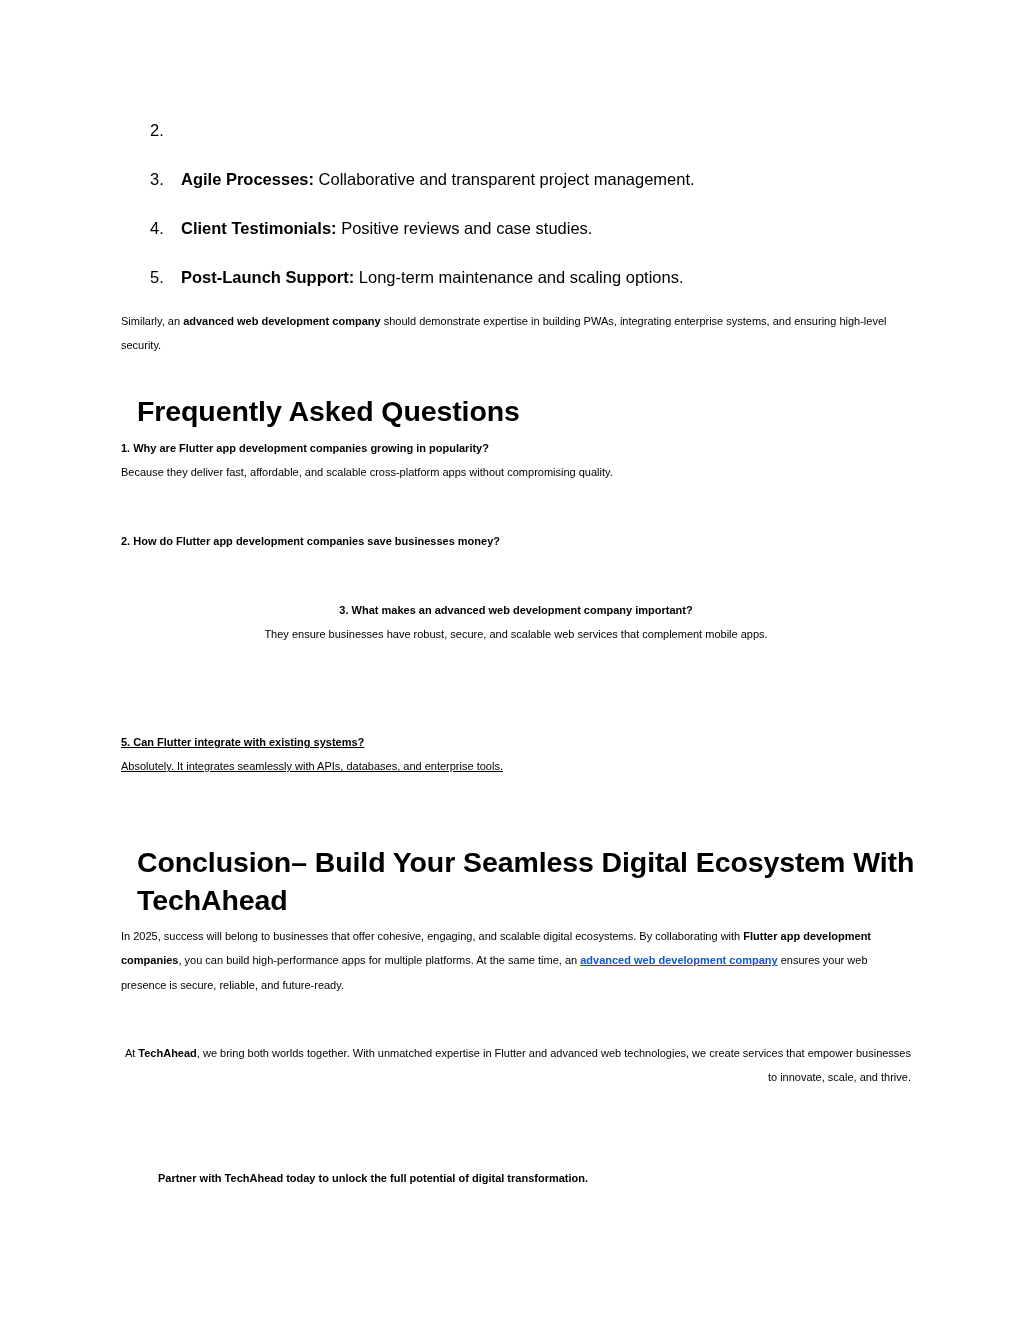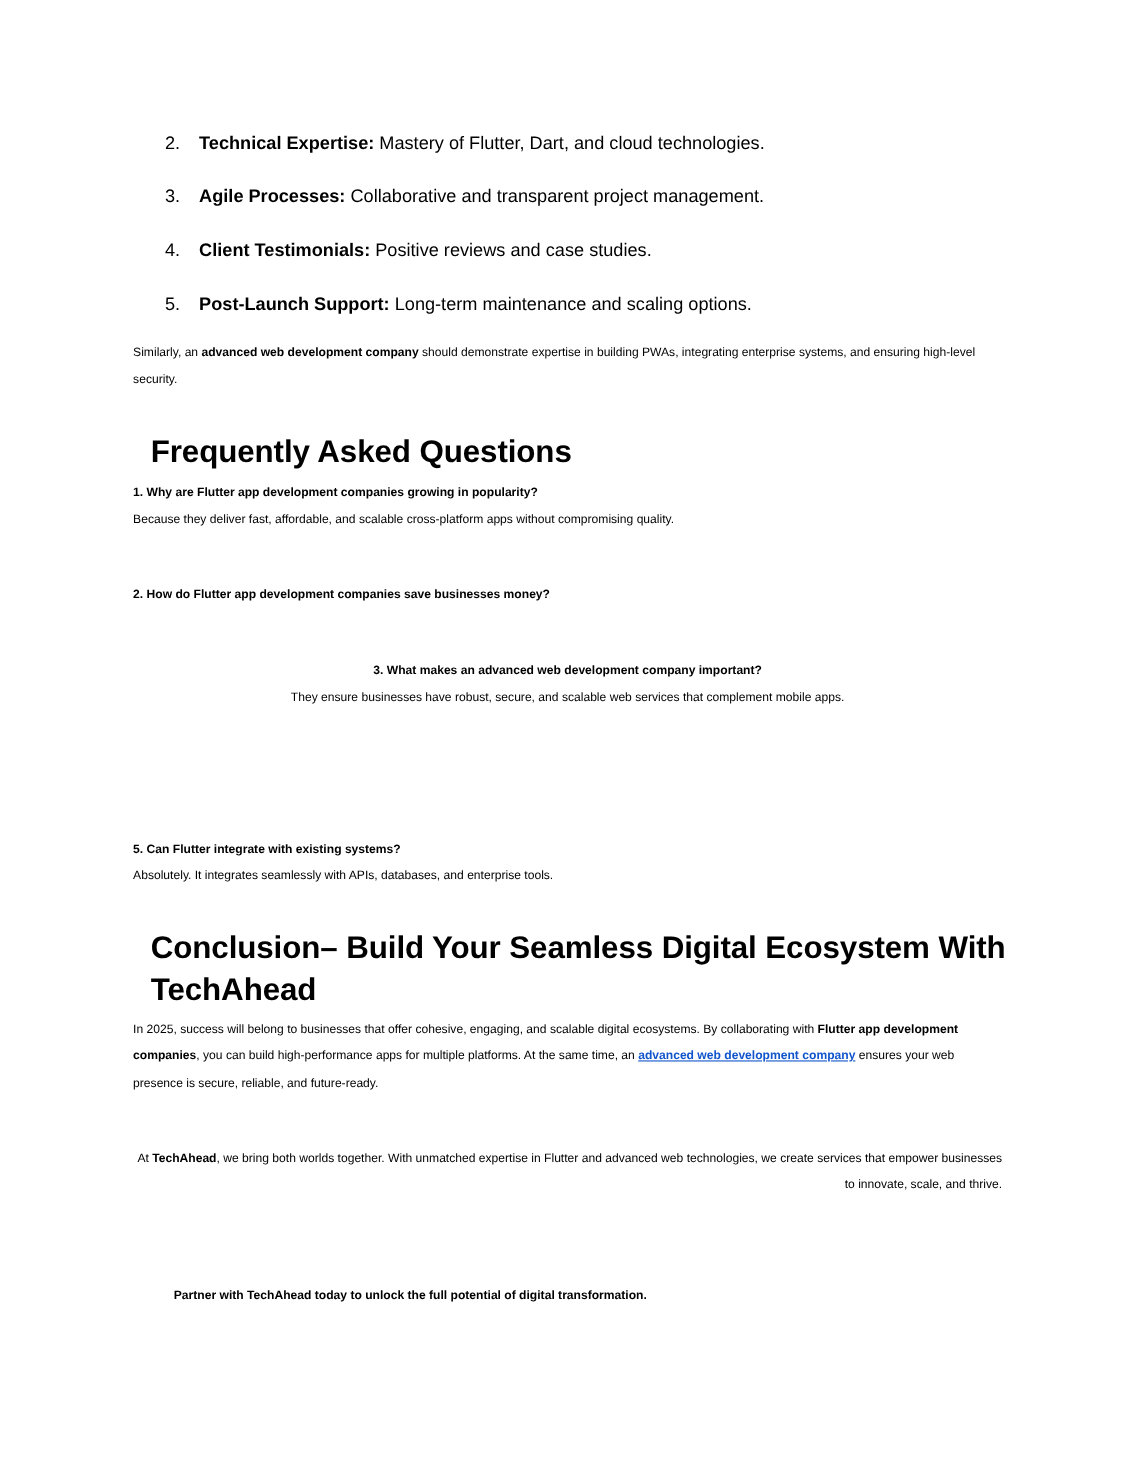--- a/index.html
+++ b/index.html
@@ -79,21 +79,20 @@
     }
   </style>
 </head>
 <body>
 
 <div class="page">
 
   <ul class="list">
     <li>
       <span class="num">2.</span>
-      <span class="item-text"><b>Technical Expertise:</b><span> Mastery of Flutter, Dart, and cloud technologies.</span></span>
     </li>
     <li>
       <span class="num">3.</span>
       <span class="item-text"><b>Agile Processes:</b><span> Collaborative and transparent project management.</span></span>
     </li>
     <li>
       <span class="num">4.</span>
       <span class="item-text"><b>Client Testimonials:</b><span> Positive reviews and case studies.</span></span>
     </li>
     <li>
@@ -115,21 +114,21 @@
   </p>
 
   <p class="para" style="top:598px;text-align:center;">
     <span class="q">3. What makes an advanced web development company important?</span><span> They ensure businesses have robust, secure, and scalable web services that complement mobile apps.</span>
   </p>
 
   <p class="para" style="top:691px;">
     
   </p>
 
-  <p class="para" style="top:760px;">
+  <p class="para" style="top:730px;text-decoration:underline;">
     <span class="q">5. Can Flutter integrate with existing systems?</span><span> Absolutely. It integrates seamlessly with APIs, databases, and enterprise tools.</span>
   </p>
 
   <h1 class="h1" style="top:828px;">Conclusion– Build Your Seamless Digital Ecosystem With TechAhead</h1>
 
   <p class="para" style="top:924px;"><span>In 2025, success will belong to businesses that offer cohesive, engaging, and scalable digital ecosystems. By collaborating with </span><b>Flutter app development companies</b><span>, you can build high-performance apps for multiple platforms. At the same time, an </span><a class="link">advanced web development company</a><span> ensures your web presence is secure, reliable, and future-ready.</span></p>
 
   <p class="para" style="top:1041px;text-align:right;"><span>At </span><b>TechAhead</b><span>, we bring both worlds together. With unmatched expertise in Flutter and advanced web technologies, we create services that empower businesses to innovate, scale, and thrive.</span></p>
 
   <p class="para" style="top:1166px;margin-left:37px;"><b>Partner with TechAhead today to unlock the full potential of digital transformation.</b></p>

